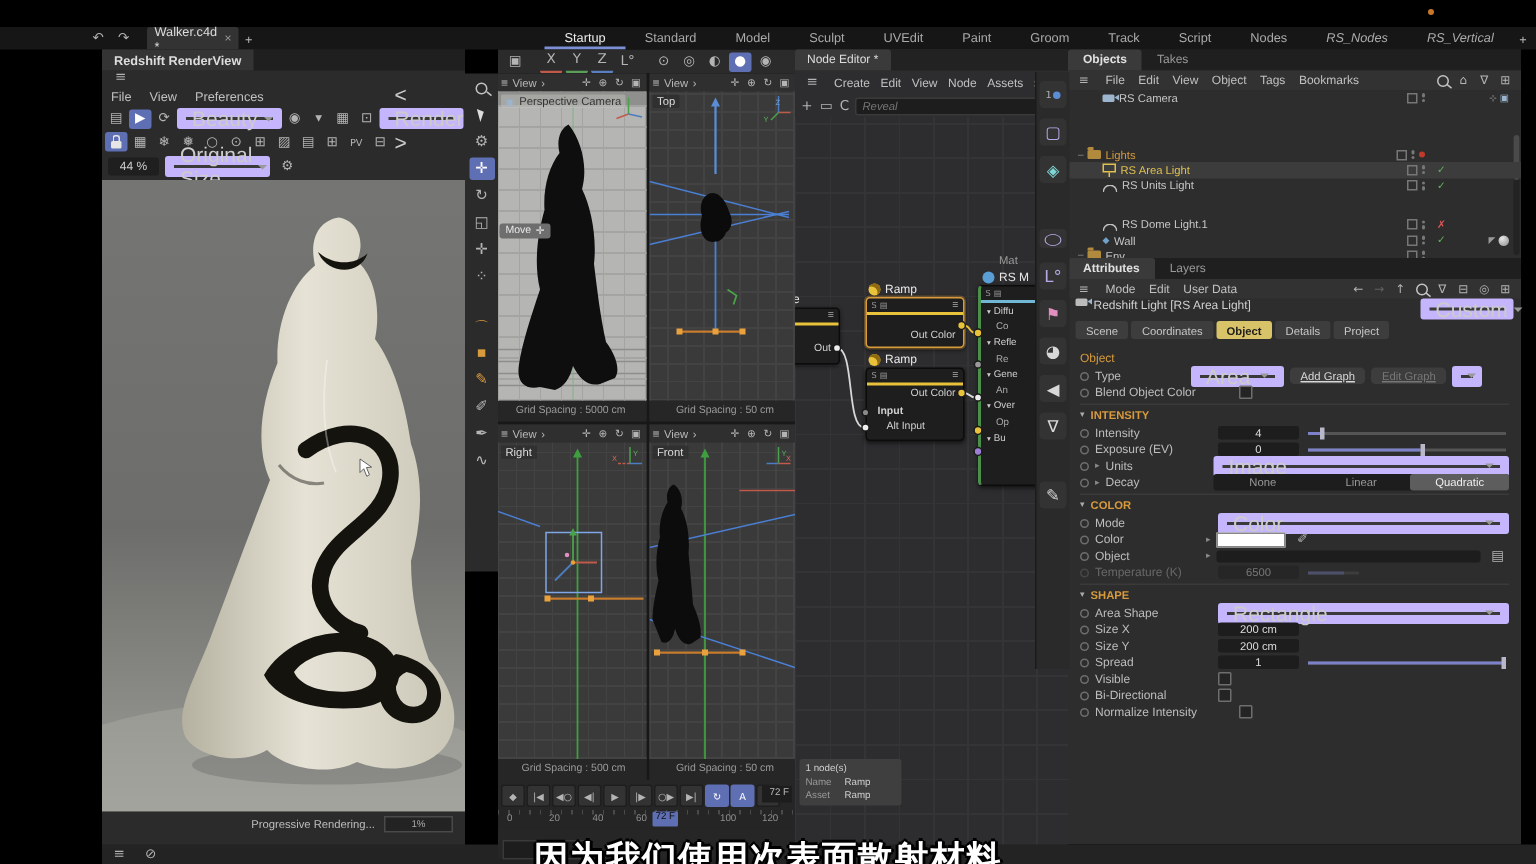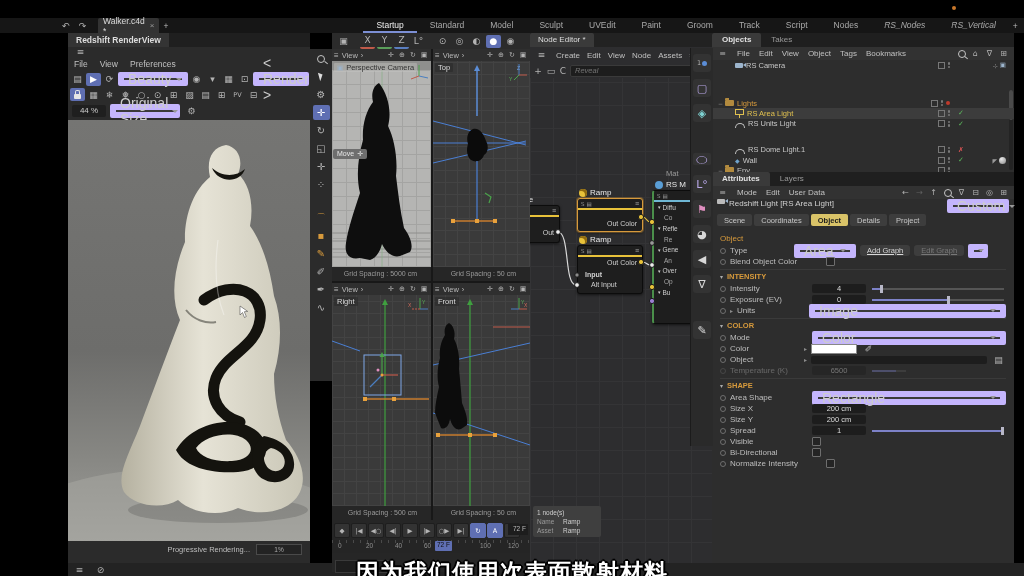--- a/index.html
+++ b/index.html
@@ -953,20 +953,30 @@
           </div>
       </div>
       <div class="arow">
         <span class="adot"></span>
           <span class="aarr">▸</span>
           <span class="albl" style="width:68px">Units</span>
         <div class="dd grow">
             <span>Image</span>
           </div>
       </div>
+      <div class="arow">
+        <span class="adot"></span>
+          <span class="aarr">▸</span>
+          <span class="albl" style="width:68px">Decay</span>
+        <div class="seg" id="decay-seg">
+            <span>None</span>
+            <span>Linear</span>
+            <span class="on">Quadratic</span>
+          </div>
+      </div>
       <div class="shead">
           <span class="tri">▾</span>
           <span>COLOR</span>
         </div>
       <div class="arow">
         <span class="adot"></span>
           <span class="albl">Mode</span>
         <div class="dd grow">
             <span>Color</span>
           </div>

